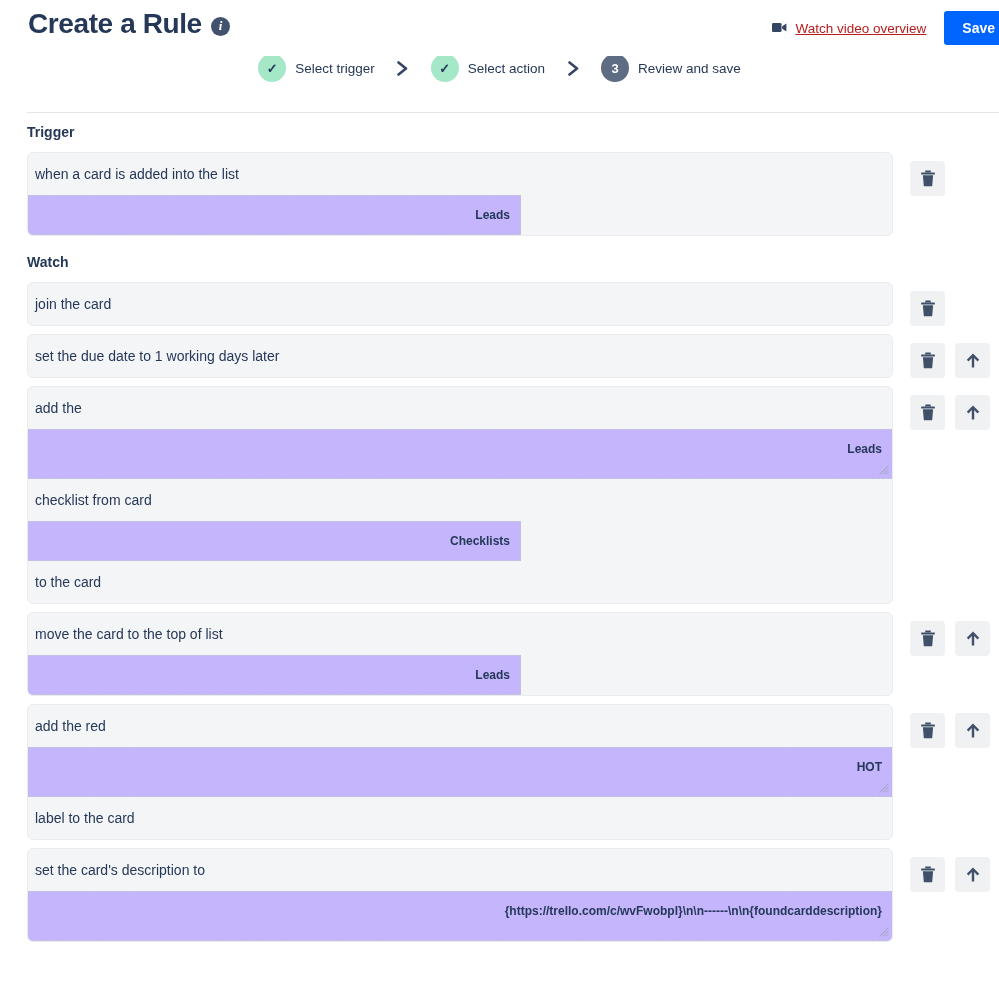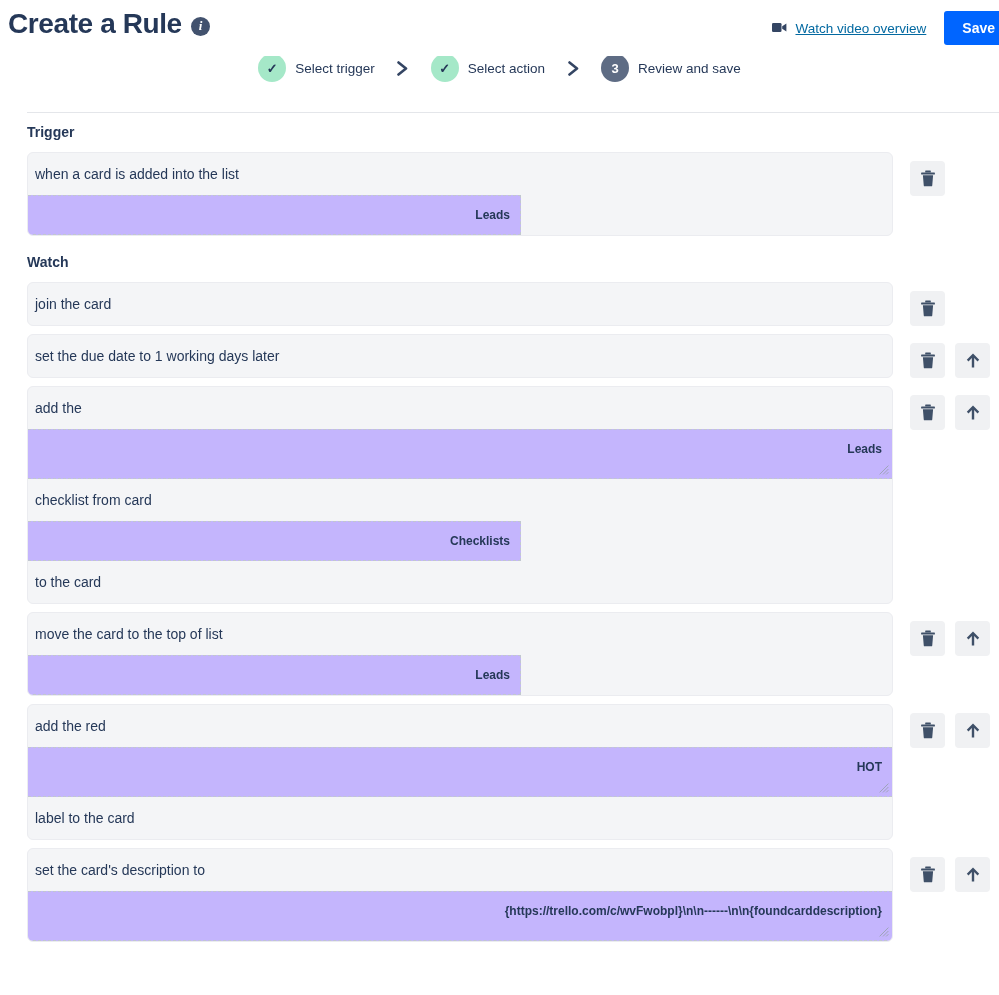--- a/index.html
+++ b/index.html
@@ -32,41 +32,41 @@
     color: #42526e;
   }
   .step-sep svg { display: block; }
 
   
   .header {
     position: absolute; left: 0; top: 0; width: 999px; height: 56px;
     background: #ffffff; z-index: 5;
   }
   .page-title {
-    position: absolute; left: 8px; top: 8px;
+    position: absolute; left: 28px; top: 8px;
     font-size: 28px; font-weight: bold; letter-spacing: -0.4px;
     color: #253858; display: flex; align-items: center; gap: 9px;
   }
   .info-icon {
     width: 19px; height: 19px; border-radius: 50%;
     background: #42526e; color: #ffffff;
     font-size: 13px; font-weight: bold; font-style: italic;
     display: inline-flex; align-items: center; justify-content: center;
     font-family: "Liberation Serif", serif;
     position: relative; top: 2px;
   }
   .header-right {
     position: absolute; right: 0px; top: 11px;
     display: flex; align-items: center; gap: 18px;
   }
   .video-link {
     display: flex; align-items: center; gap: 8px;
     color: #0052cc; font-size: 13.5px; cursor: pointer;
   }
-  .video-link .vl-text { text-decoration: underline; color:#0369a1; }
+  .video-link .vl-text { text-decoration: underline; color:#b91c1c; }
   .video-cam { display:block; }
   .save-button {
     background: #0065ff; color: #ffffff;
     border: none; border-radius: 3px;
     font-family: "Liberation Sans", sans-serif;
     font-size: 14px; font-weight: bold;
     padding: 9px 18px;
     margin-right: -14px;
     cursor: pointer; white-space: nowrap;
   }

